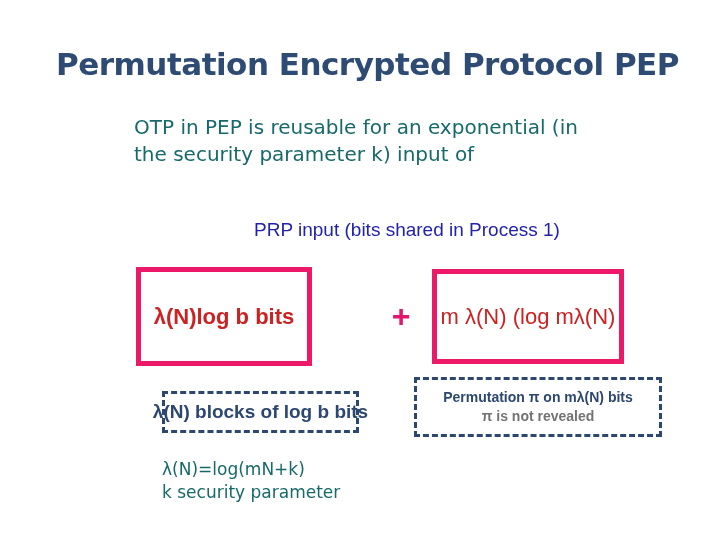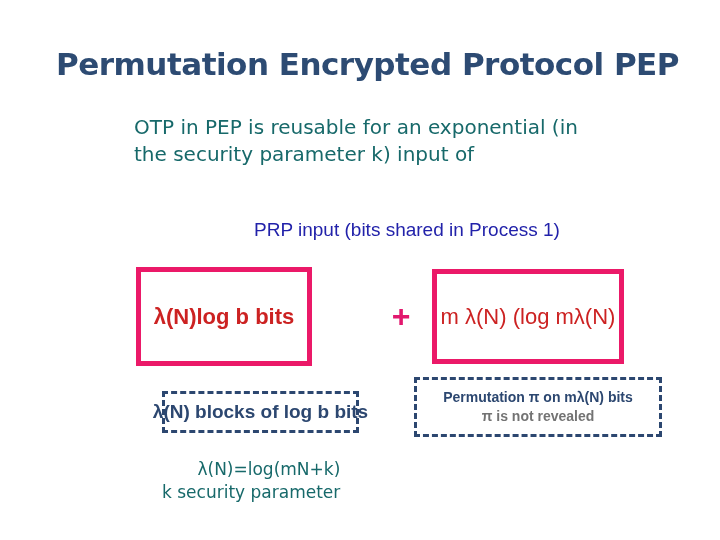--- a/index.html
+++ b/index.html
@@ -71,21 +71,20 @@
     font-size:14px;font-weight:bold;
     line-height:19px;
     white-space:nowrap;
   }
   .dashed-right .line2{color:#737373;}
   .footnote{
     position:absolute;left:162px;top:458px;
     font-size:17px;line-height:23px;
     color:#17696a;
     font-family:"DejaVu Sans",sans-serif;
-    text-align:right;
   }
 </style>
 </head>
 <body>
 
 <div class="slide">
 
   <div class="title">Permutation Encrypted Protocol PEP</div>
 
   <div class="body-text">

